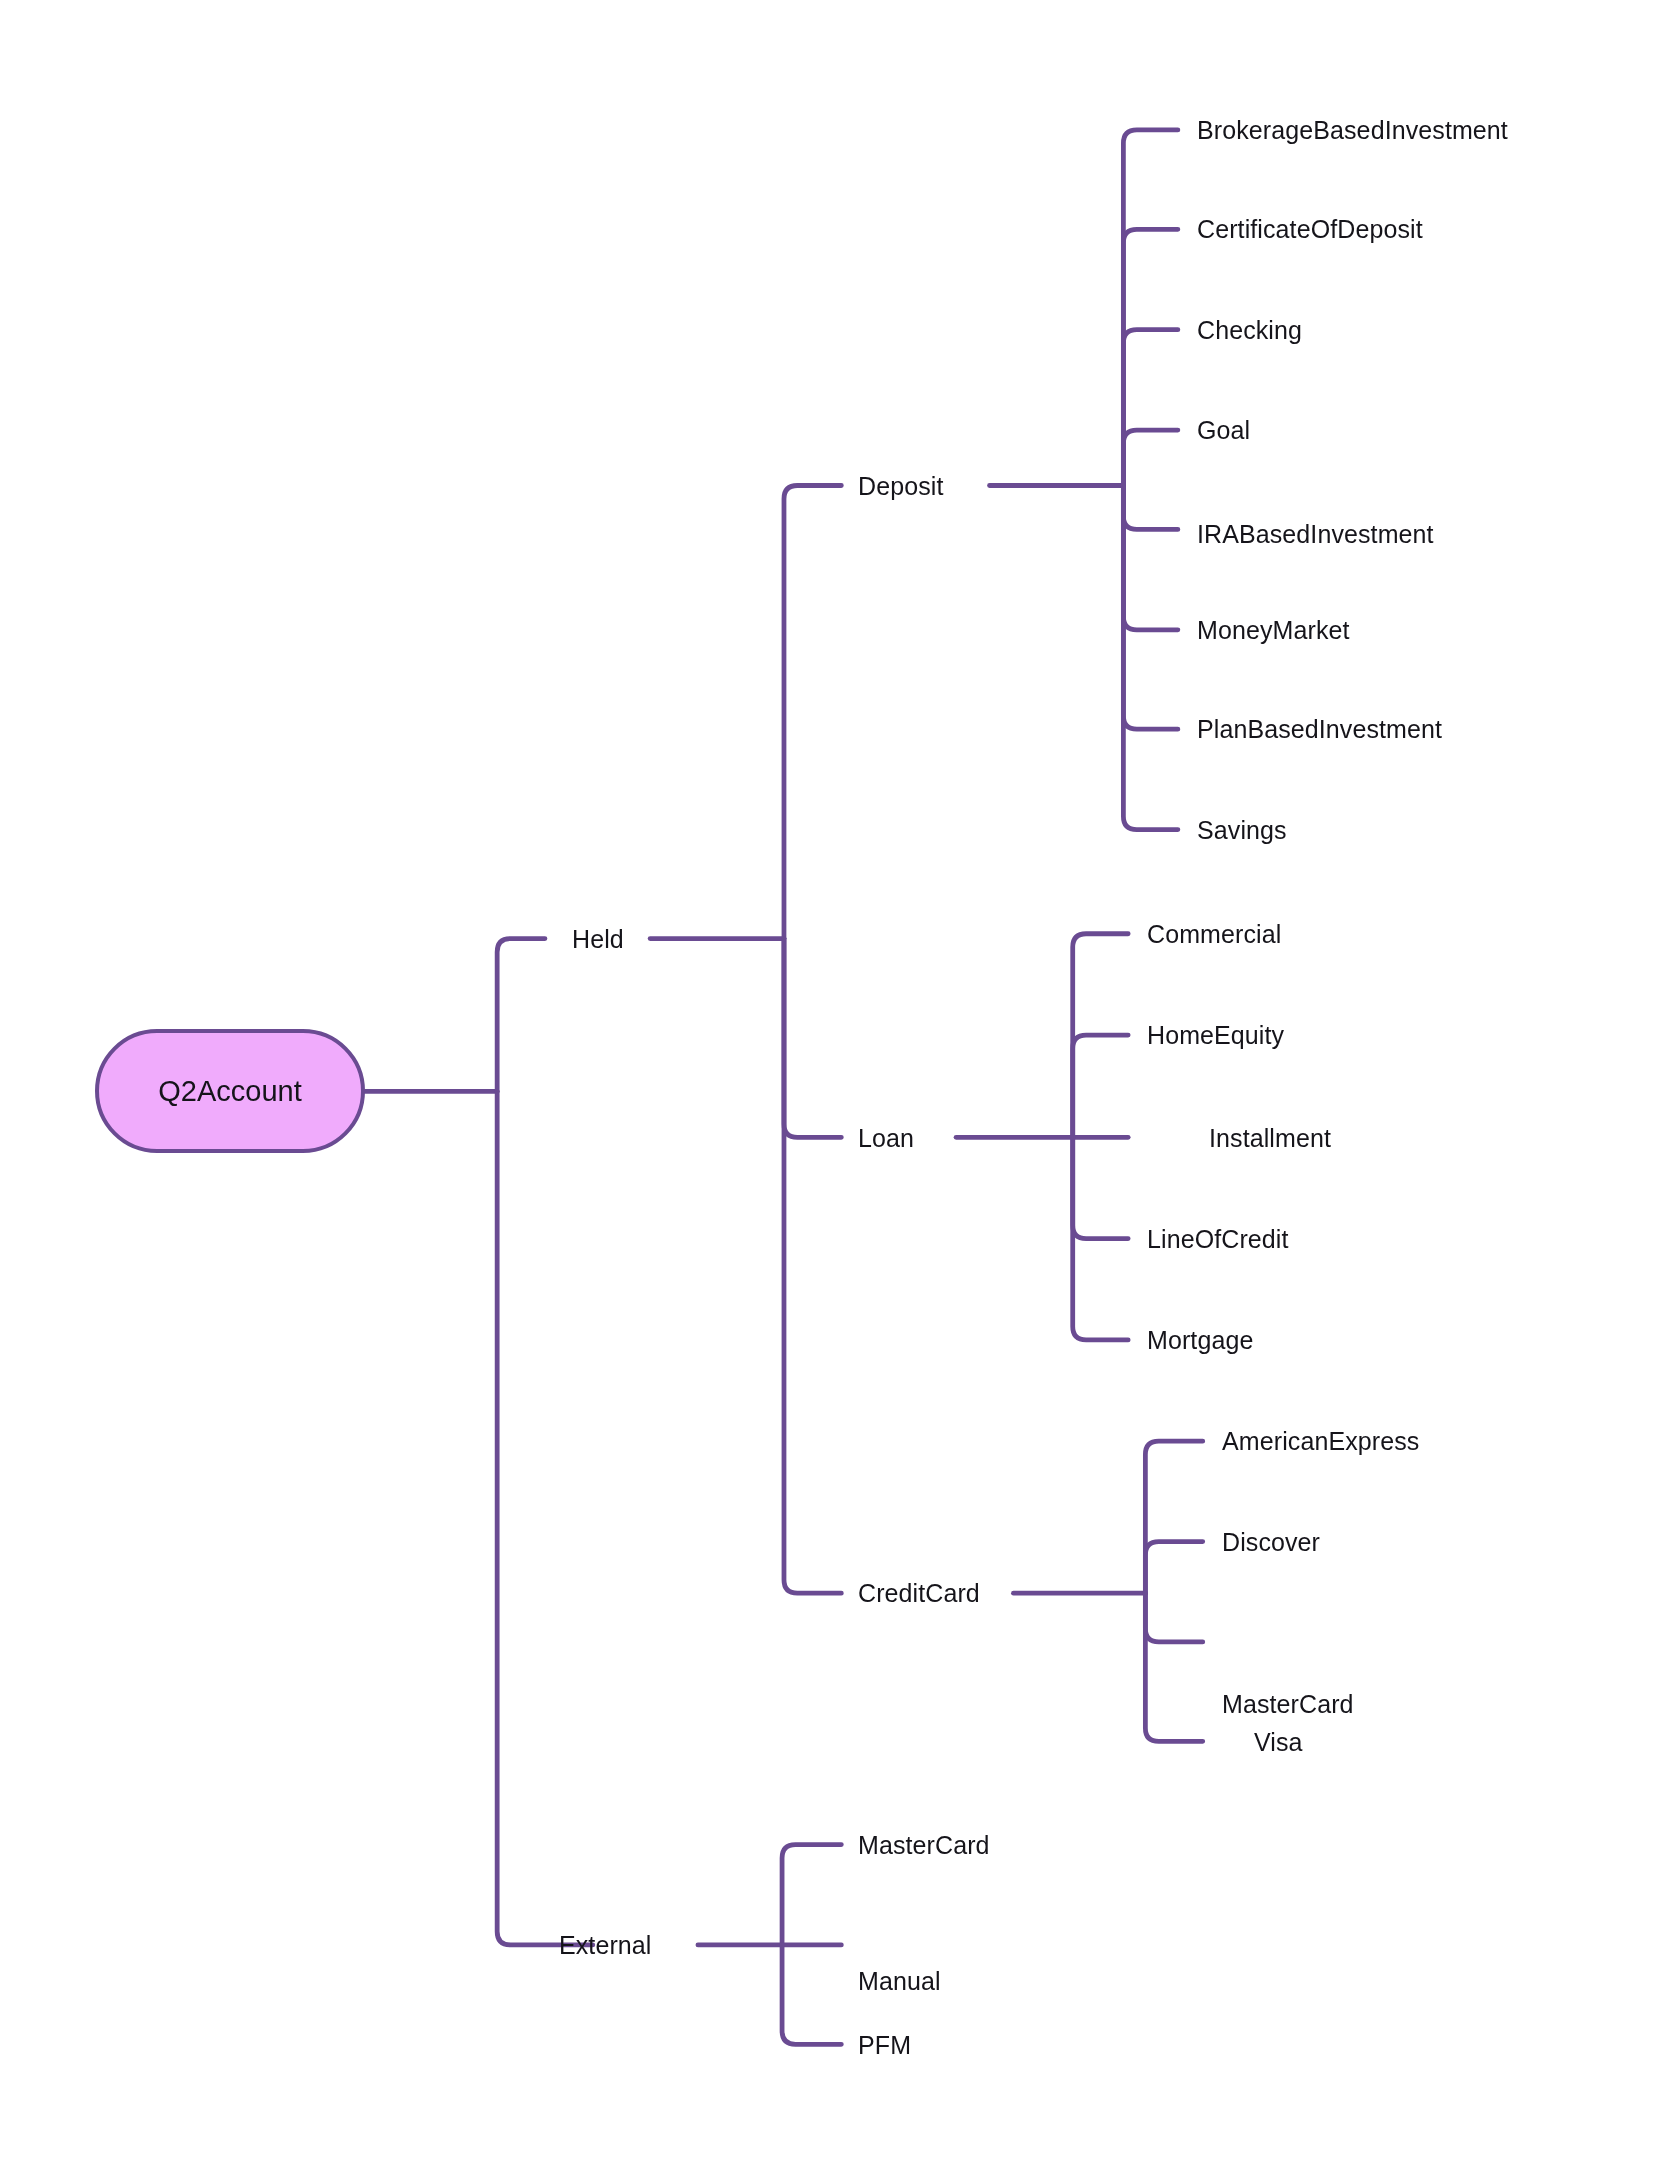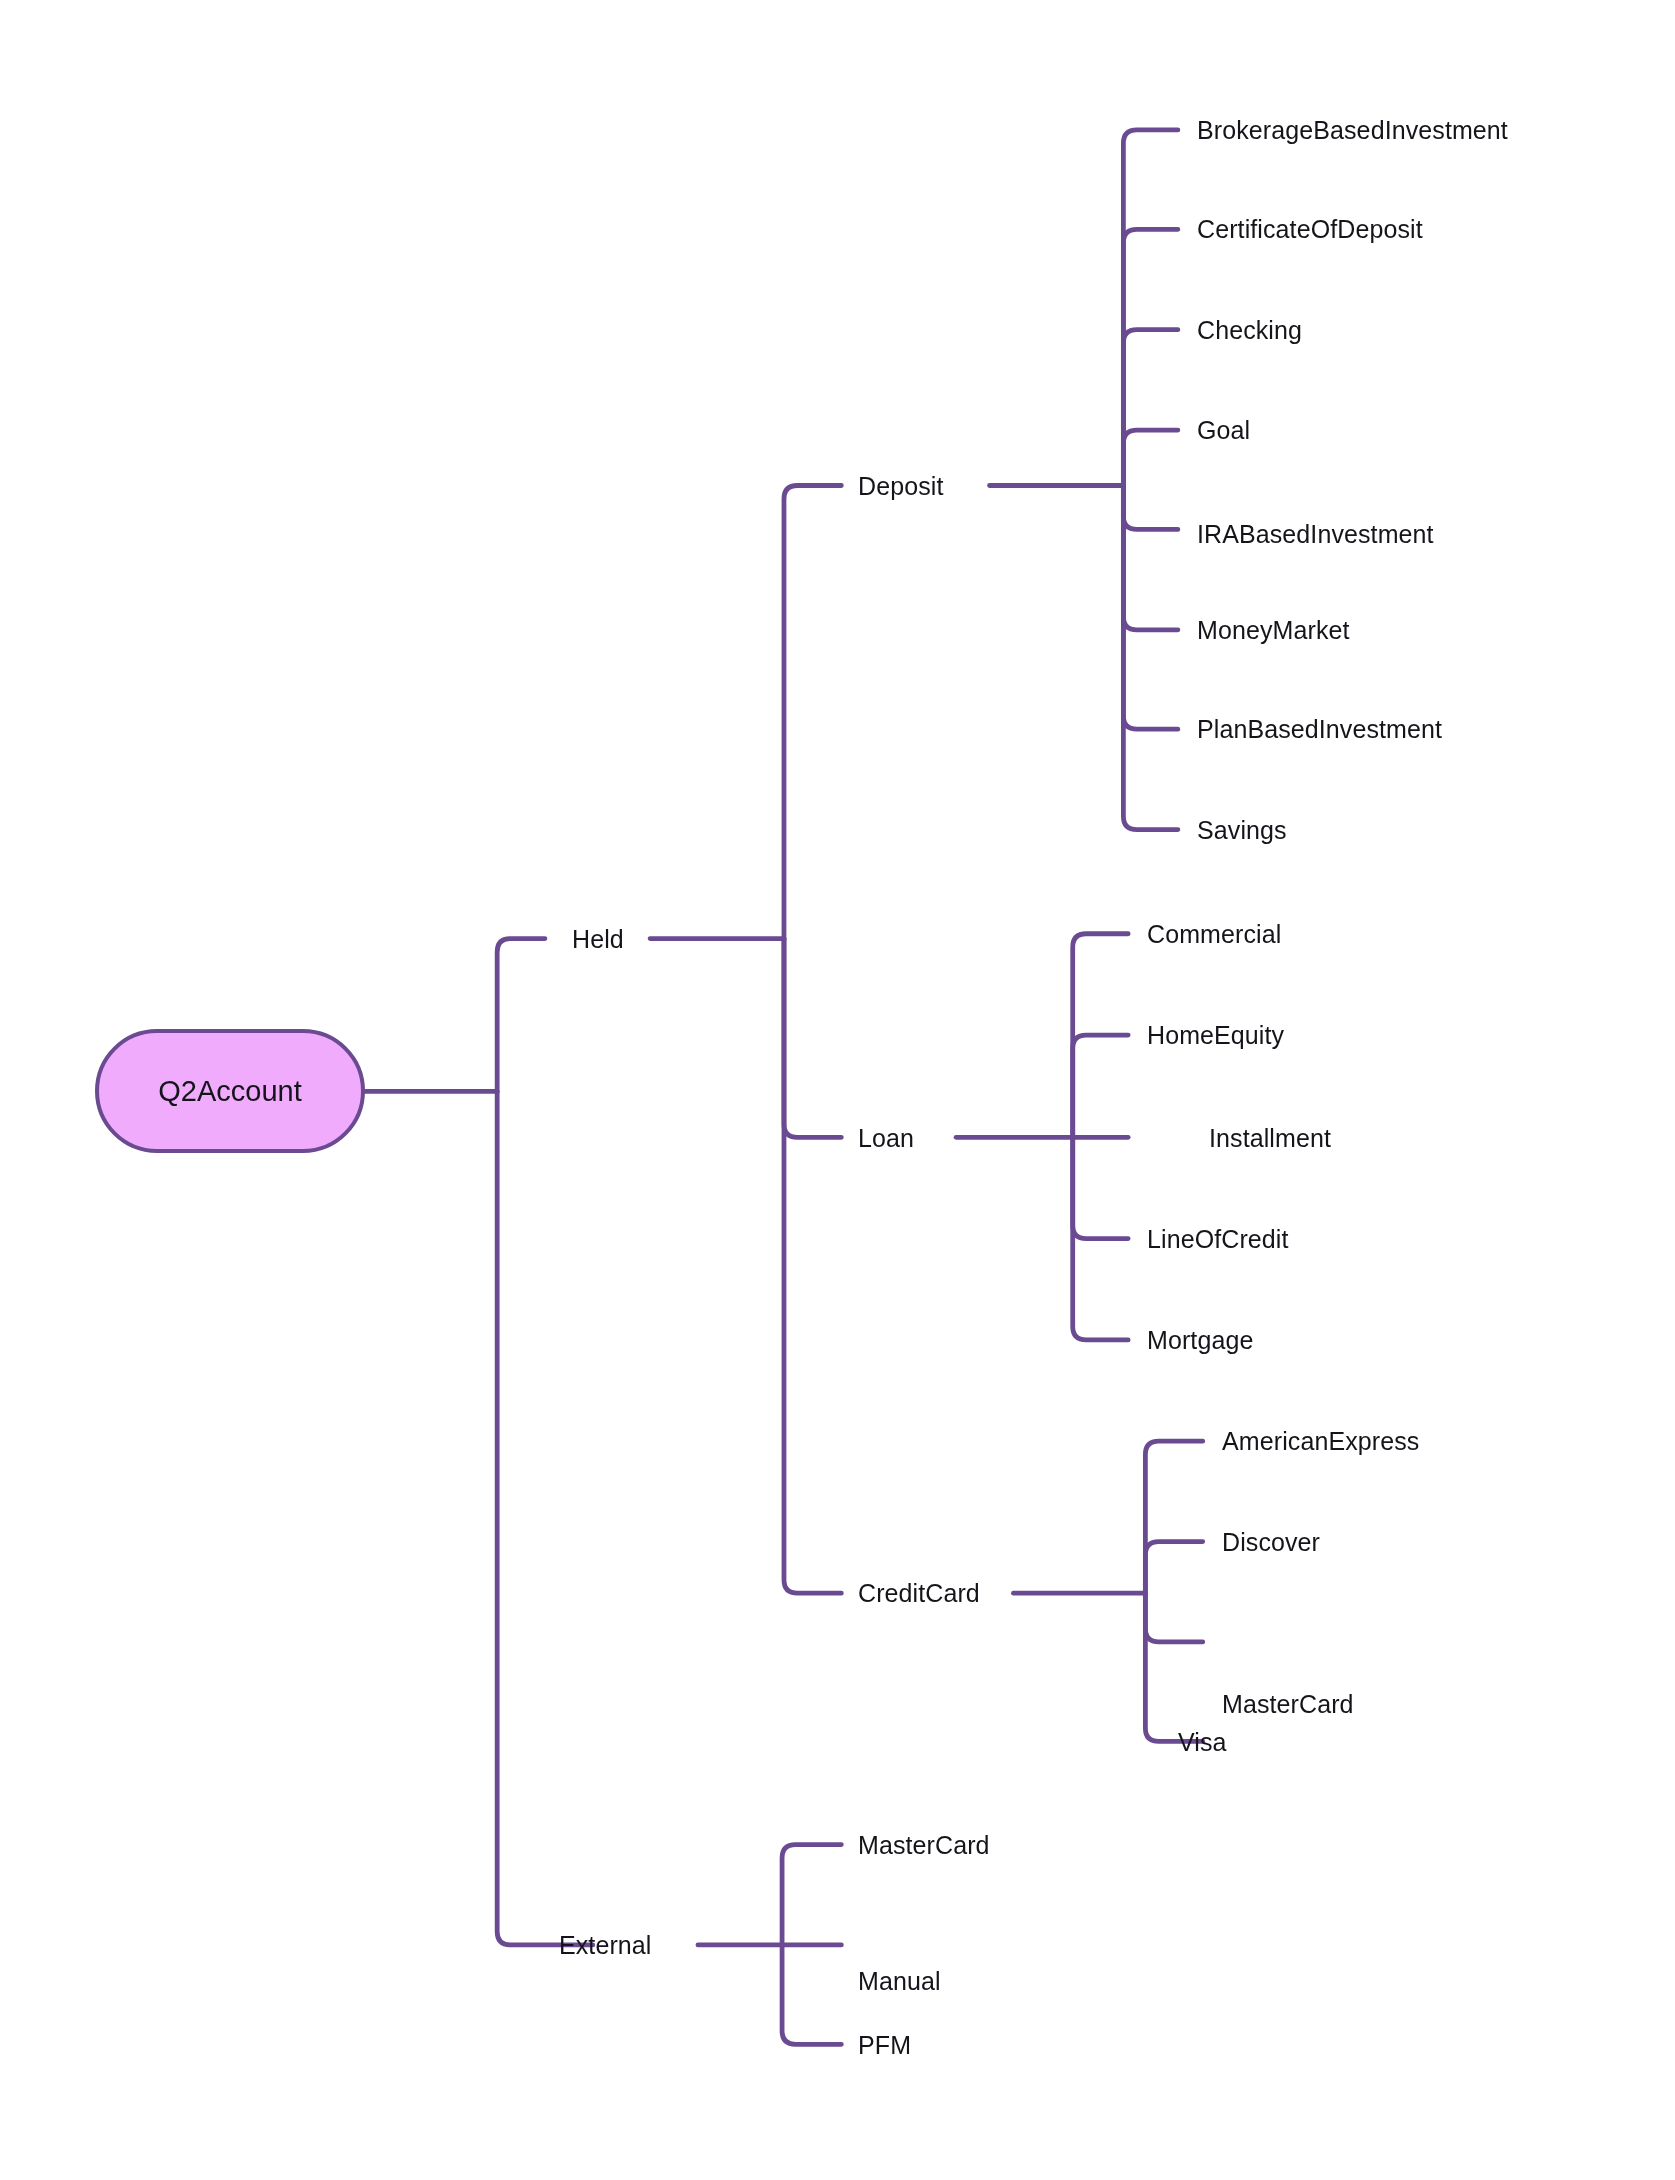--- a/index.html
+++ b/index.html
@@ -108,20 +108,20 @@
       <div class="node-label" style="left: 858px; top: 1138px;">Loan</div>
       <div class="node-label" style="left: 1147px; top: 934px;">Commercial</div>
       <div class="node-label" style="left: 1147px; top: 1035px;">HomeEquity</div>
       <div class="node-label" style="left: 1209px; top: 1138px;">Installment</div>
       <div class="node-label" style="left: 1147px; top: 1239px;">LineOfCredit</div>
       <div class="node-label" style="left: 1147px; top: 1340px;">Mortgage</div>
       <div class="node-label" style="left: 858px; top: 1593px;">CreditCard</div>
       <div class="node-label" style="left: 1222px; top: 1441px;">AmericanExpress</div>
       <div class="node-label" style="left: 1222px; top: 1542px;">Discover</div>
       <div class="node-label" style="left: 1222px; top: 1704px; text-align: center;">MasterCard</div>
-      <div class="node-label" style="left: 1178px; top: 1742px;">Visa</div>
+      <div class="node-label" style="left: 1254px; top: 1742px;">Visa</div>
       <div class="node-label" style="left: 559px; top: 1945px;">External</div>
       <div class="node-label" style="left: 858px; top: 1845px;">MasterCard</div>
       <div class="node-label" style="left: 858px; top: 1945px; margin-top: 36px;">Manual</div>
       <div class="node-label" style="left: 858px; top: 2045px;">PFM</div>
     </div>
 </div>
 
 
 </body></html>

